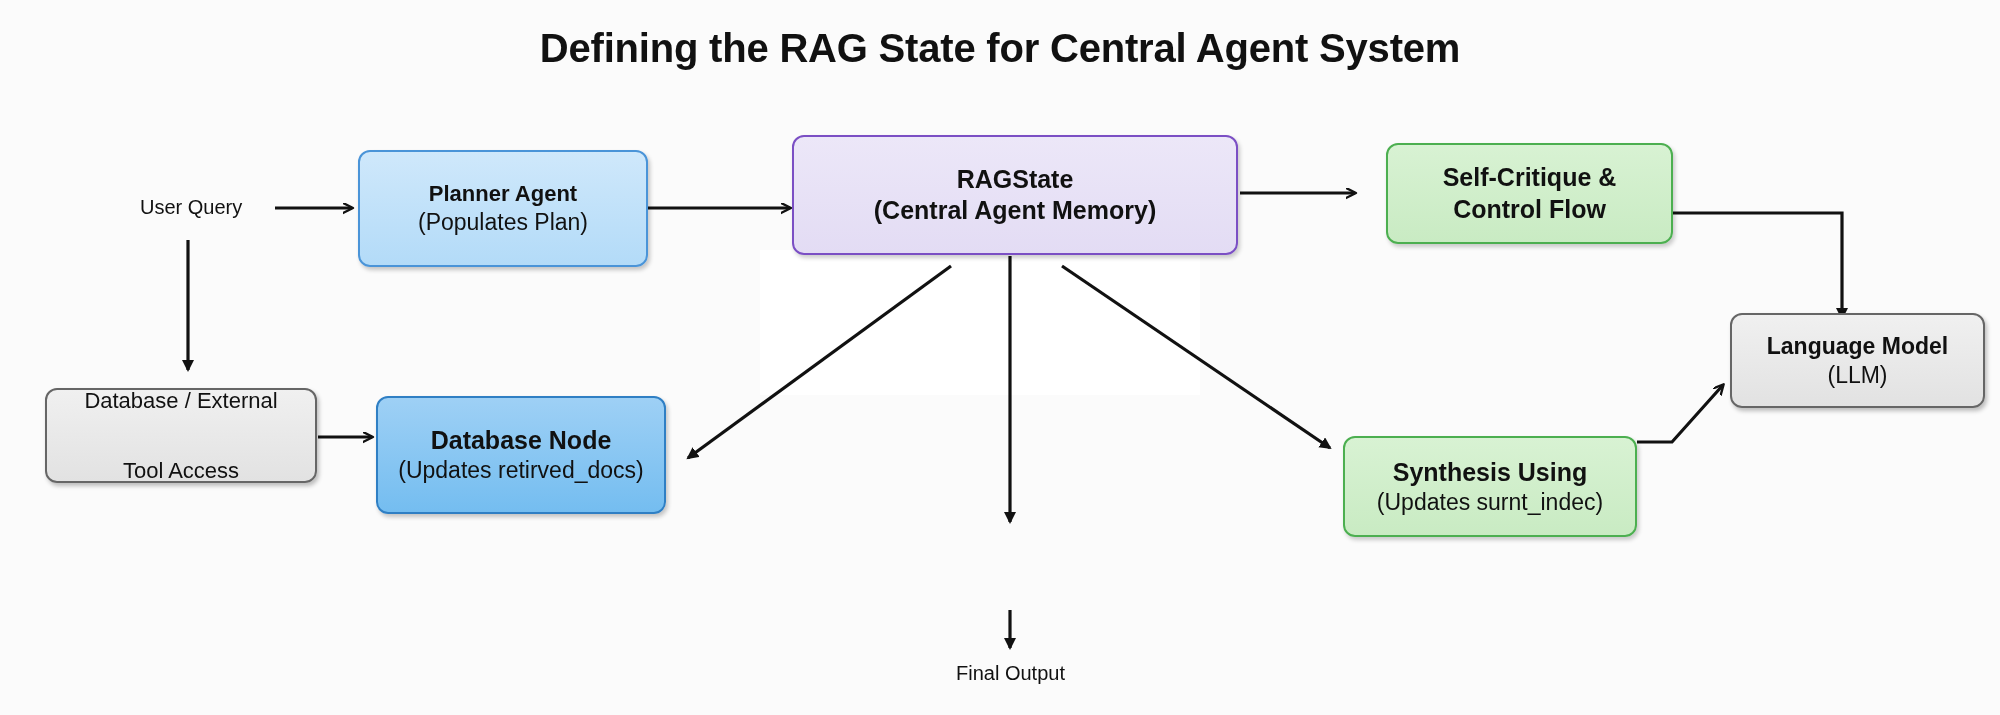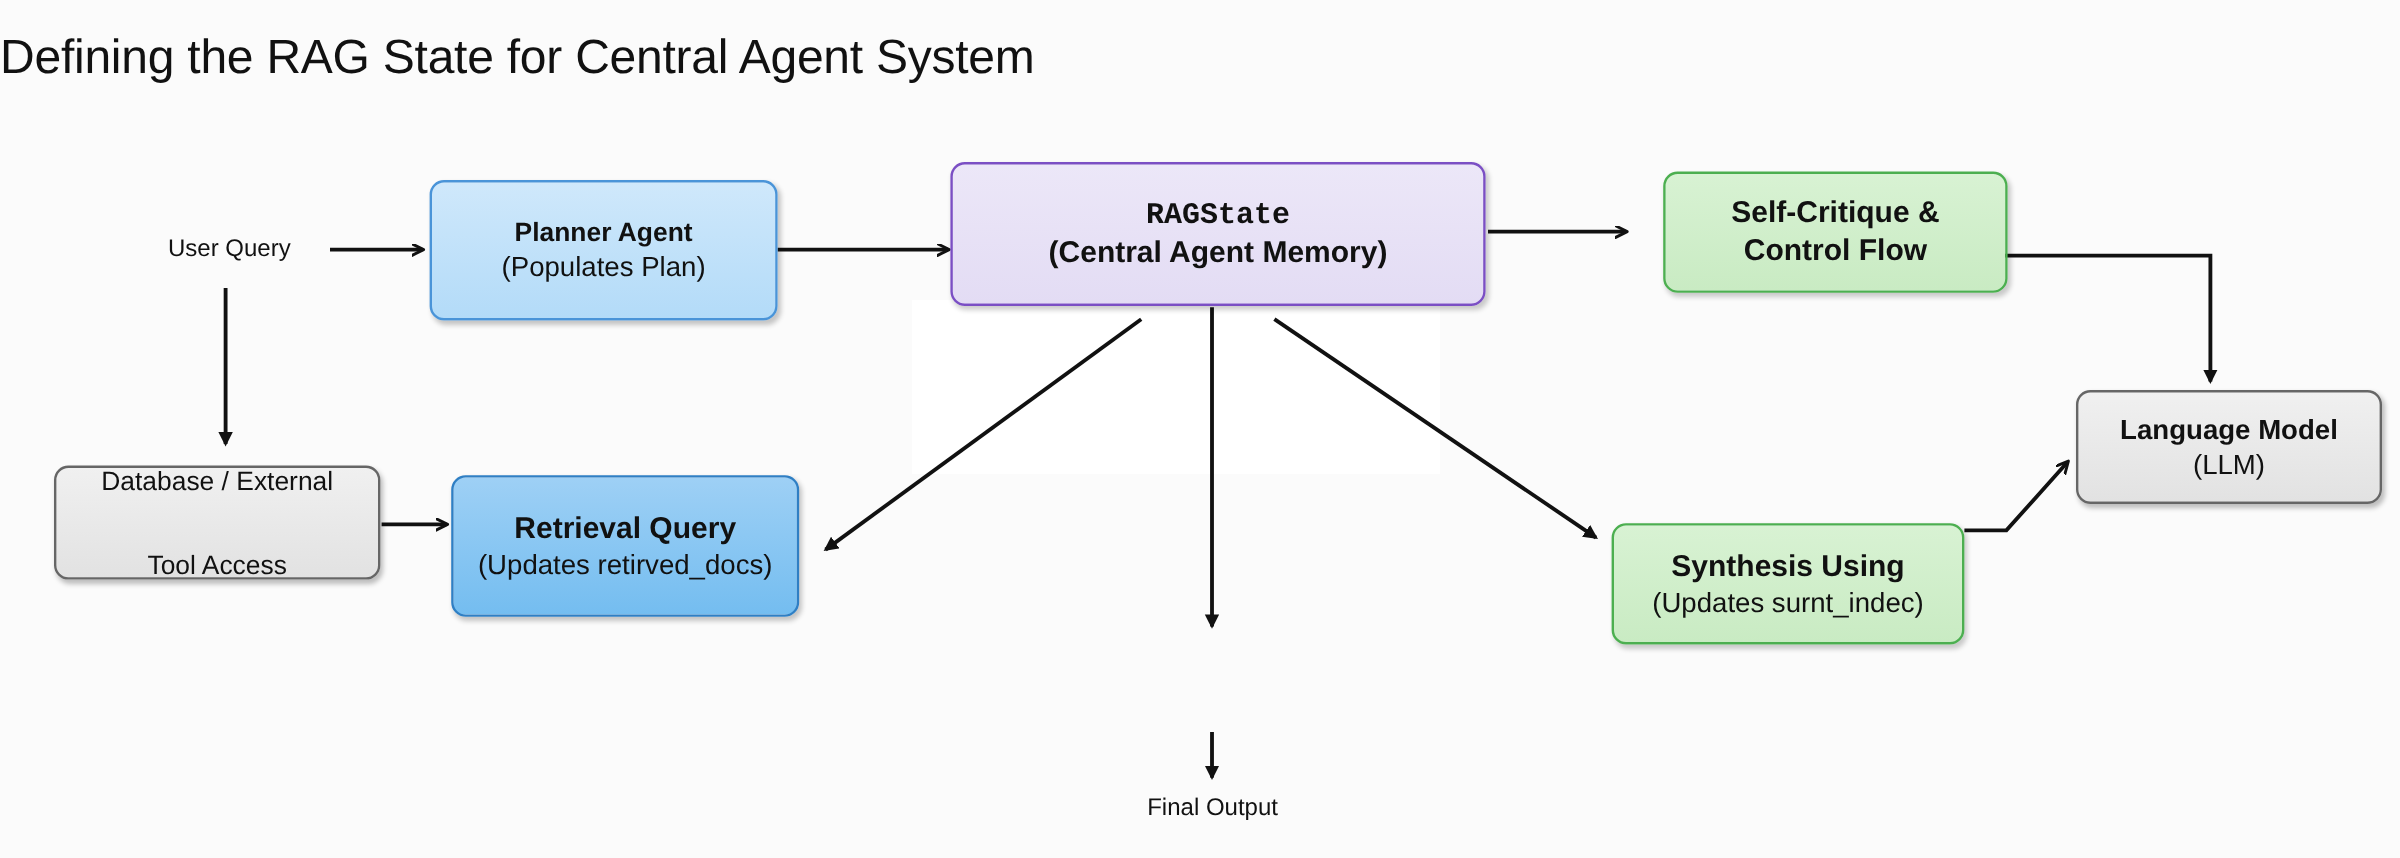--- a/index.html
+++ b/index.html
@@ -22,23 +22,23 @@
   
   .bg-tint {
     position: absolute;
     background: #ffffff;
   }
 
   #title {
     position: absolute;
     left: 0; right: 0;
     top: 26px;
-    text-align: left;
+    text-align: center;
     font-size: 40px;
-    font-weight: normal;
+    font-weight: bold;
     color: #111111;
     letter-spacing: -0.2px;
   }
 
   .node {
     position: absolute;
     display: flex;
     flex-direction: column;
     align-items: center;
     justify-content: center;
@@ -146,41 +146,41 @@
 
   <div class="freetext" style="left:140px; top:196px;">User Query</div>
   <div class="freetext" style="left:944px; top:662px;margin-left:12px;">Final Output</div>
 
   <div class="node blue" style="left:358px; top:150px; width:290px; height:117px;">
     <span class="l1" style="font-size:22px;">Planner Agent</span>
     <span class="l2" style="font-size:23px;">(Populates Plan)</span>
   </div>
 
   <div class="node purple" style="left:792px; top:135px; width:446px; height:120px;">
-    <span class="l1" style="font-size:25px;font-family:Liberation Mono, monospace;">RAGState</span>
+    <span class="l1" style="font-size:25px;">RAGState</span>
     <span class="l1" style="font-size:25px;">(Central Agent Memory)</span>
   </div>
 
   <div class="node green" style="left:1358px; top:143px; width:287px; height:101px;margin-left:28px;">
     <span class="l1" style="font-size:25px;">Self-Critique &amp;</span>
     <span class="l1" style="font-size:25px;">Control Flow</span>
   </div>
 
-  <div class="node gray llm" style="left:1730px; top:325px; width:255px; height:95px;">
+  <div class="node gray llm" style="left:1730px; top:313px; width:255px; height:95px;">
     <span class="l1" style="font-size:23px;">Language Model</span>
     <span class="l2" style="font-size:23px;">(LLM)</span>
   </div>
 
   <div class="node gray" style="left:45px; top:388px; width:272px; height:95px;gap:42px;">
     <span class="l1" style="font-size:22px;">Database / External</span>
     <span class="l2" style="font-size:22px;">Tool Access</span>
   </div>
 
   <div class="node blue-strong" style="left:376px; top:396px; width:290px; height:118px;">
-    <span class="l1" style="font-size:25px;">Retrieval Query</span>
+    <span class="l1" style="font-size:25px;">Database Node</span>
     <span class="l2" style="font-size:23px;">(Updates retirved_docs)</span>
   </div>
 
   <div class="node green" style="left:1343px; top:436px; width:294px; height:101px;">
     <span class="l1" style="font-size:25px;">Synthesis Using</span>
     <span class="l2" style="font-size:23px;">(Updates surnt_indec)</span>
   </div>
 
 
 </div>

